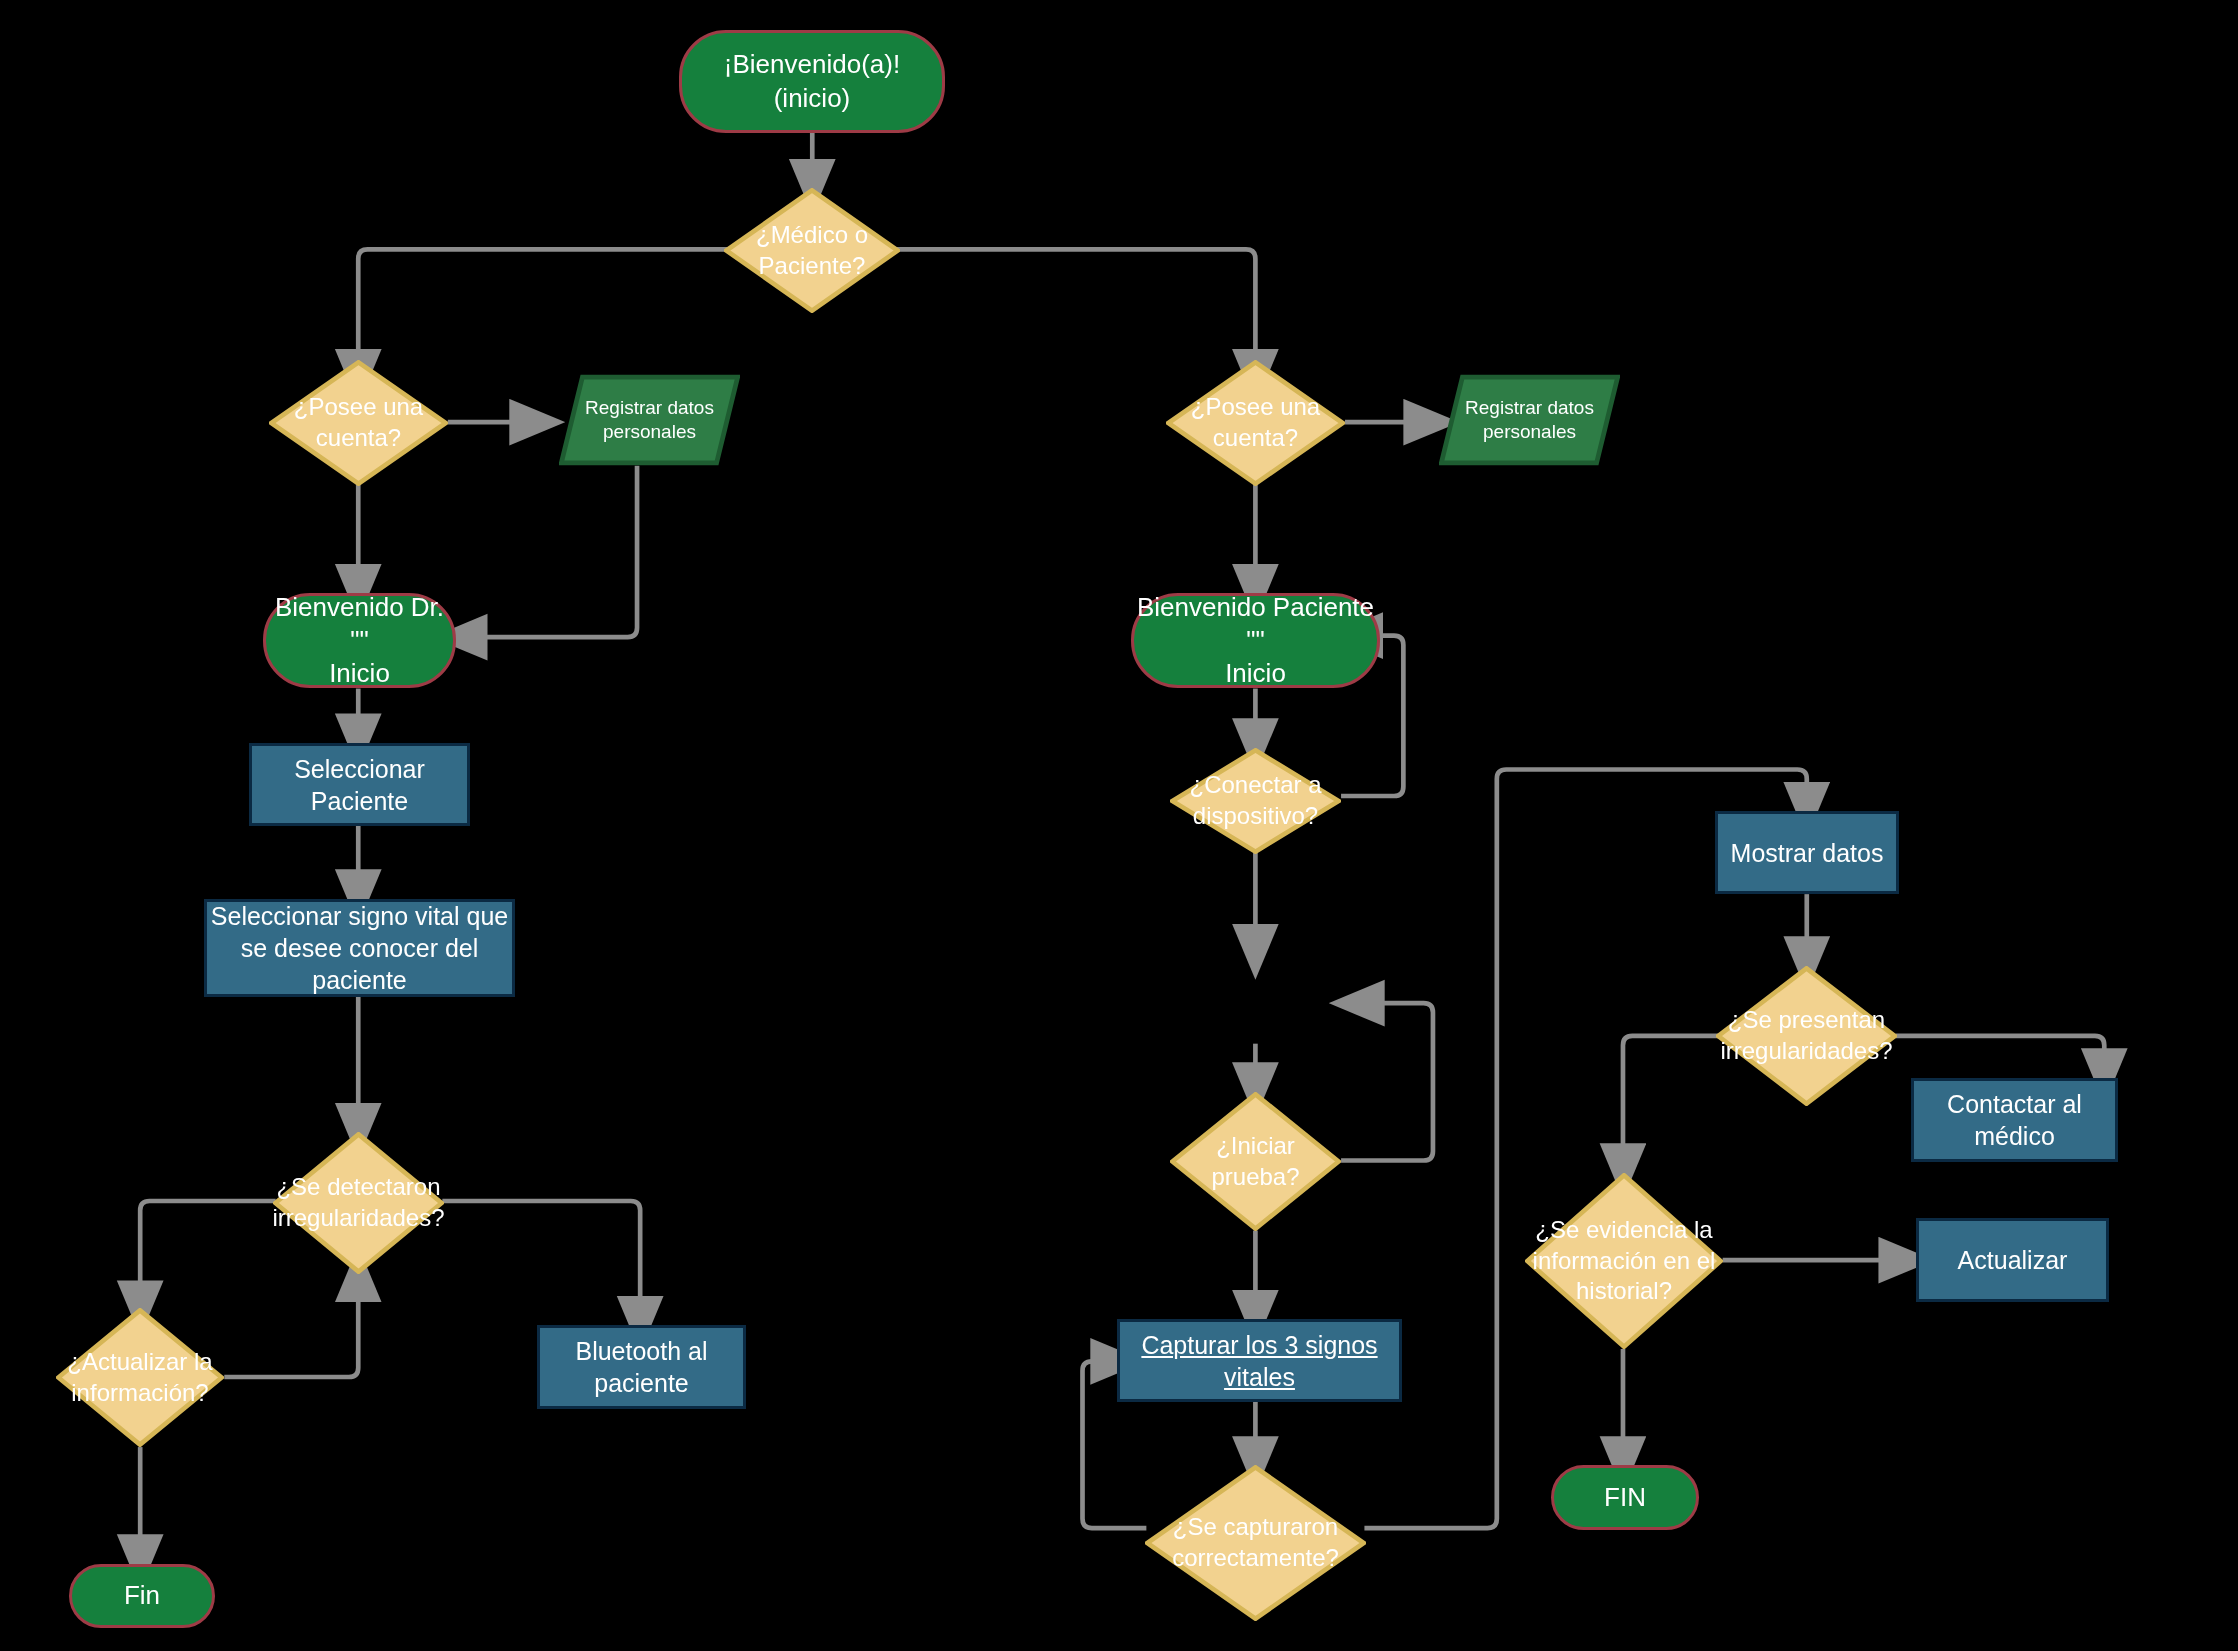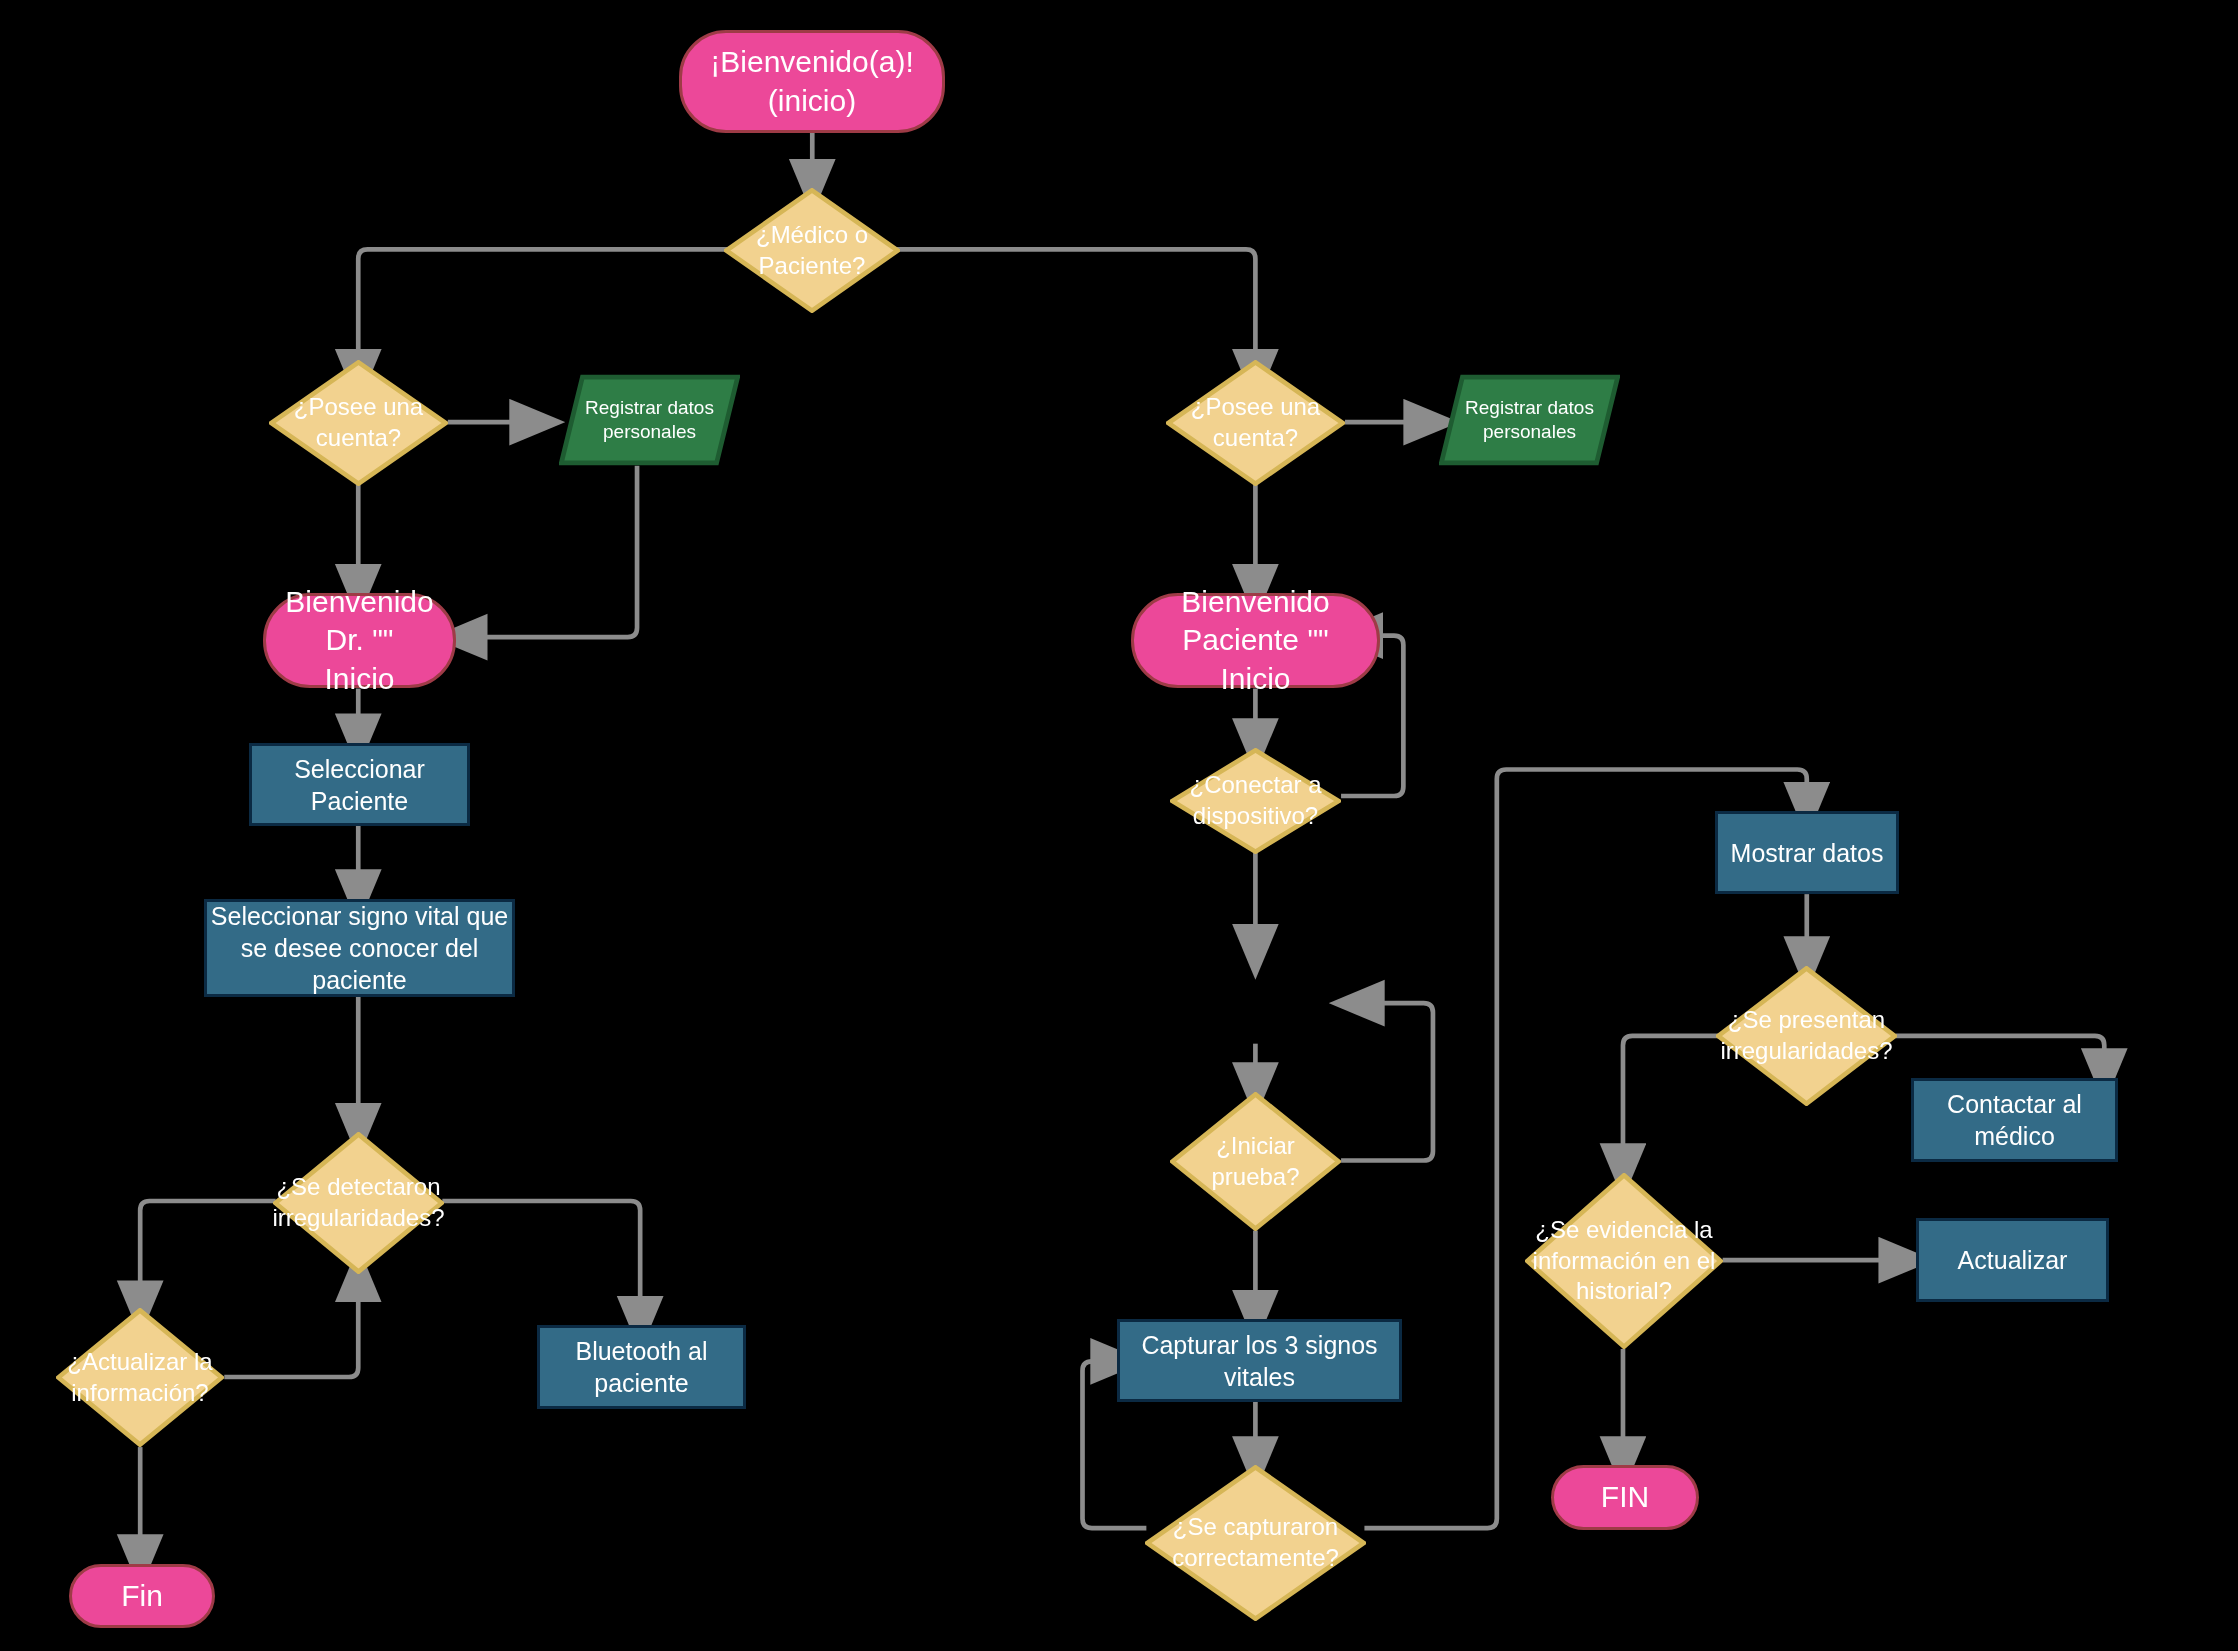--- a/index.html
+++ b/index.html
@@ -29,24 +29,24 @@
     display: flex;
     align-items: center;
     justify-content: center;
     text-align: center;
     color: #ffffff;
     line-height: 1.28;
     white-space: pre-line;
   }
   
   .n-term {
-    background: #ec4899;
+    background: #15803d;
     border: 3.9px solid #9E3B46;
     border-radius: 47px;
-    font-size: 30px;
+    font-size: 26px;
   }
   
   .n-dec {
     background: transparent;
     font-size: 24px;
   }
   .n-dec .dia {
     position: absolute;
     left: 0; top: 0;
     width: 100%; height: 100%;
@@ -250,21 +250,21 @@
   </div>
 
 
   <div class="node n-dec" style="left:1170px; top:1092px; width:171px; height:139px;">
     <svg class="dia" viewBox="0 0 220 178" preserveAspectRatio="none">
       <polygon points="110,3 217,89 110,175 3,89" fill="#F2D28F" stroke="#D6B656" stroke-width="6"></polygon>
     </svg>
     <span class="lbl">¿Iniciar prueba?</span>
   </div>
 
-  <div class="node n-proc" style="left:1117px; top:1319px; width:285px; height:83px;">
+  <div class="node n-proc" style="left:1117px; top:1319px; width:285px; height:83px;text-decoration:underline;">
     <span>Capturar los 3 signos vitales</span>
   </div>
 
   <div class="node n-dec" style="left:1145px; top:1465px; width:221px; height:156px;">
     <svg class="dia" viewBox="0 0 284 200" preserveAspectRatio="none">
       <polygon points="142,3 281,100 142,197 3,100" fill="#F2D28F" stroke="#D6B656" stroke-width="6"></polygon>
     </svg>
     <span class="lbl">¿Se capturaron
 correctamente?</span>
   </div>

